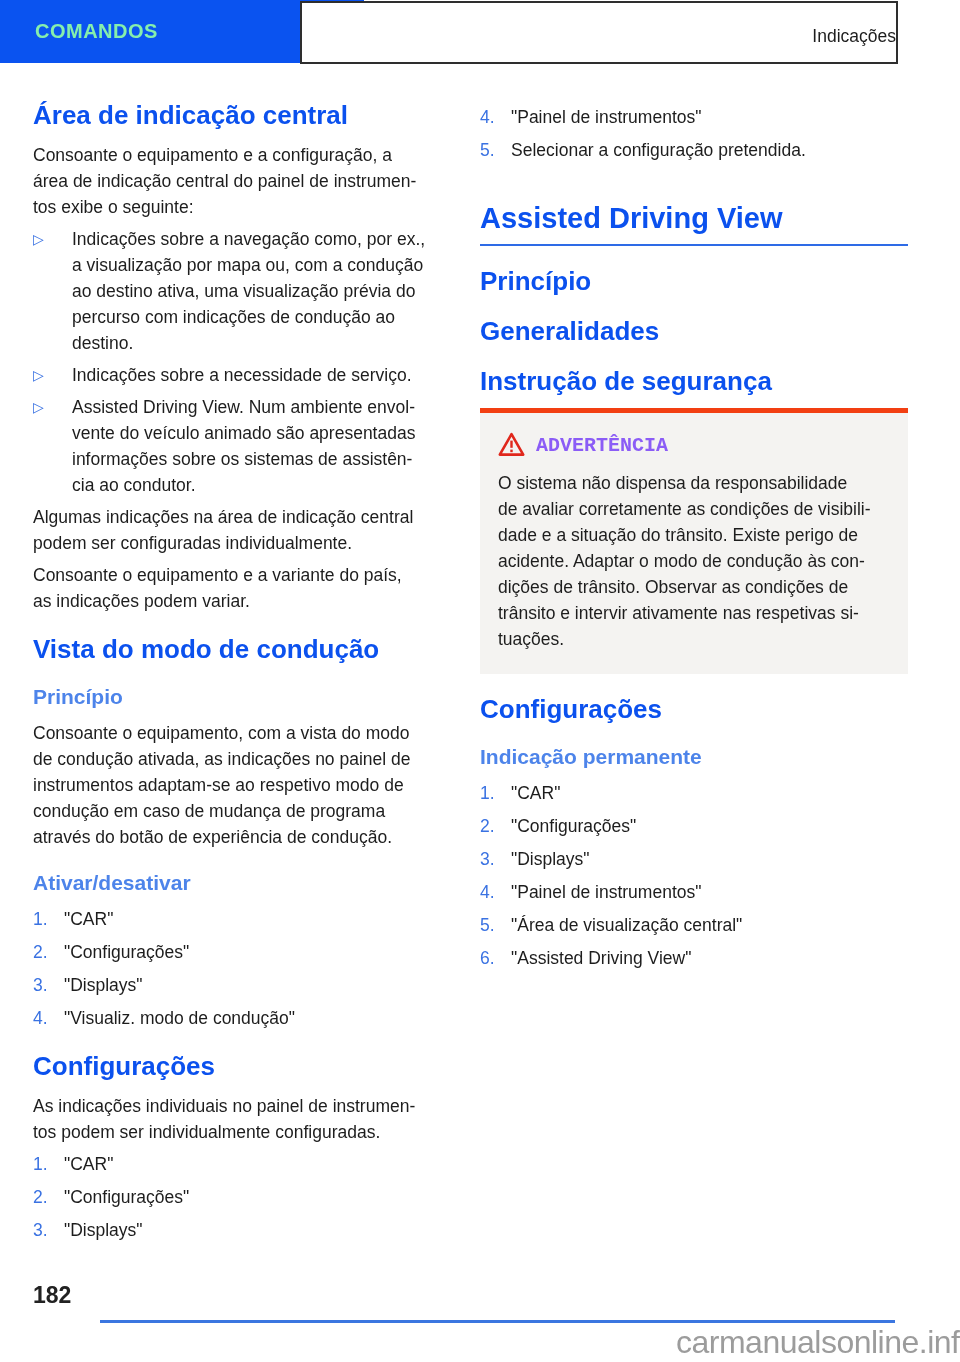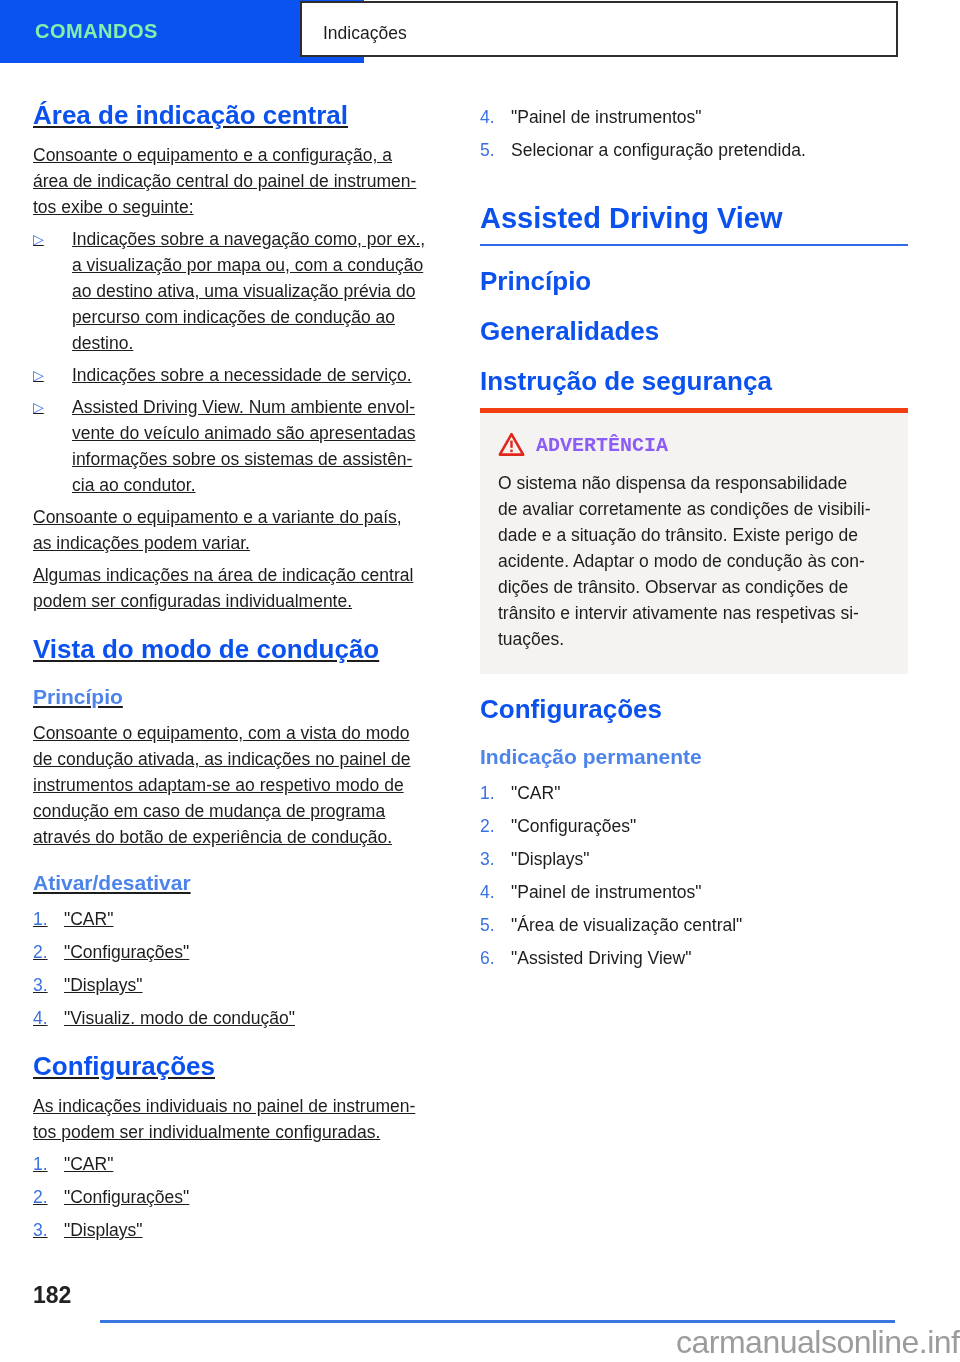--- a/index.html
+++ b/index.html
@@ -18,31 +18,31 @@
     position: absolute; left: 0; top: 0;
     width: 364px; height: 63px;
     background: #0a53f0;
     color: #86efac;
     display: flex; align-items: center;
     padding-left: 35px;
     font-size: 20px; font-weight: bold; letter-spacing: 0.5px;
   }
   .section-tab {
     position: absolute; left: 300px; top: 1px;
-    width: 598px; height: 56px;
+    width: 598px; height: 63px;
     background: #ffffff;
     border: 2px solid #2e2e2e;
     display: flex; align-items: center;
     padding-left: 21px; padding-top: 8px;
-    font-size: 17.5px; color: #1d1d1d;
+    font-size: 17.5px; color: #1d1d1d; justify-content: flex-end;
   }
 
   
   .col { position: absolute; width: 428px; }
-  .col-left  { left: 33px;  top: 100px; text-decoration: underline; }
+  .col-left  { left: 33px;  top: 100px; }
   .col-right { left: 480px; top: 104px; }
 
   .h1 {
     color: #0b51ee;
     font-size: 29px; font-weight: bold; line-height: 34px;
     border-bottom: 2px solid #2e6be6;
     padding-bottom: 9px;
     margin: 38px 0 14px;
   }
   .h2 {
@@ -145,24 +145,24 @@
       </div>
       <div class="bullet">
         <span class="bullet-marker">▷</span>
         <div class="body bullet-text">Assisted Driving View. Num ambiente envol-
 vente do veículo animado são apresentadas
 informações sobre os sistemas de assistên-
 cia ao condutor.</div>
       </div>
     </div>
 
+    <p class="body">Algumas indicações na área de indicação central
+podem ser configuradas individualmente.</p>
     <p class="body">Consoante o equipamento e a variante do país,
 as indicações podem variar.</p>
-    <p class="body">Algumas indicações na área de indicação central
-podem ser configuradas individualmente.</p>
 
     <div class="h2">Vista do modo de condução</div>
 
     <div class="h3">Princípio</div>
     <p class="body">Consoante o equipamento, com a vista do modo
 de condução ativada, as indicações no painel de
 instrumentos adaptam-se ao respetivo modo de
 condução em caso de mudança de programa
 através do botão de experiência de condução.</p>
 

